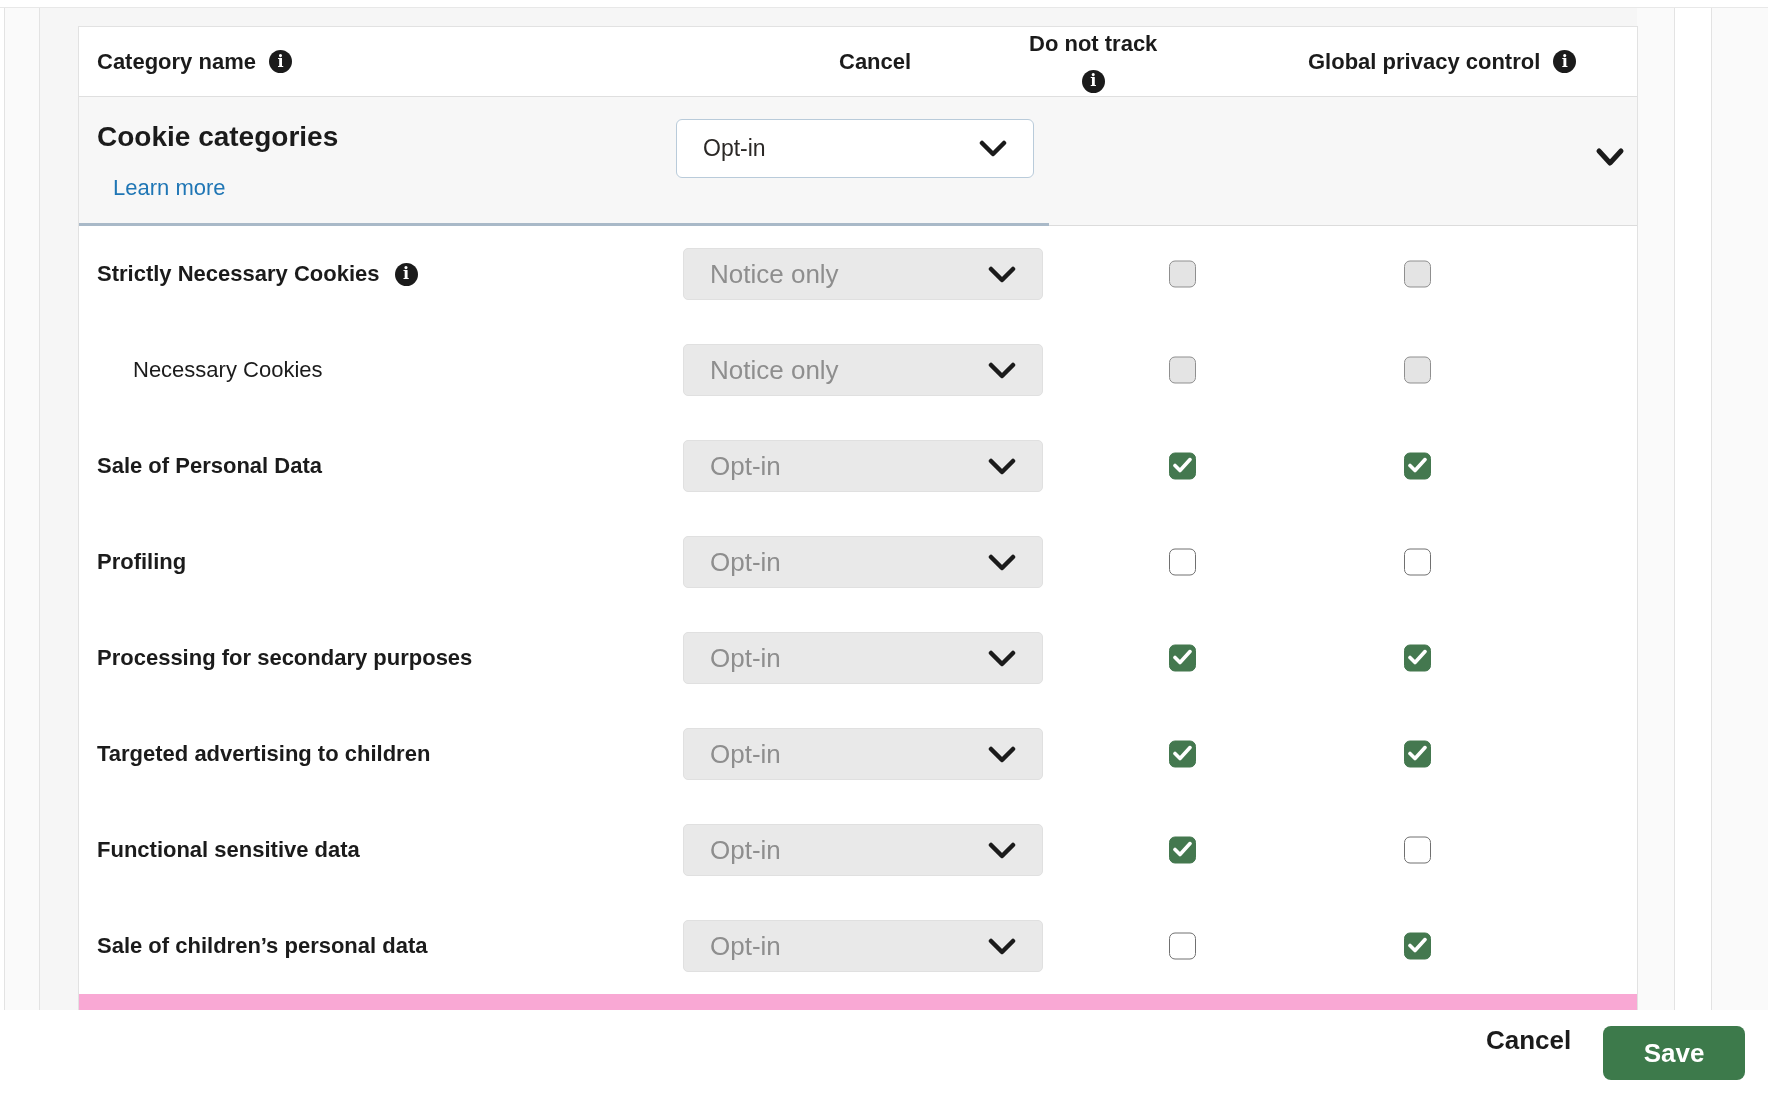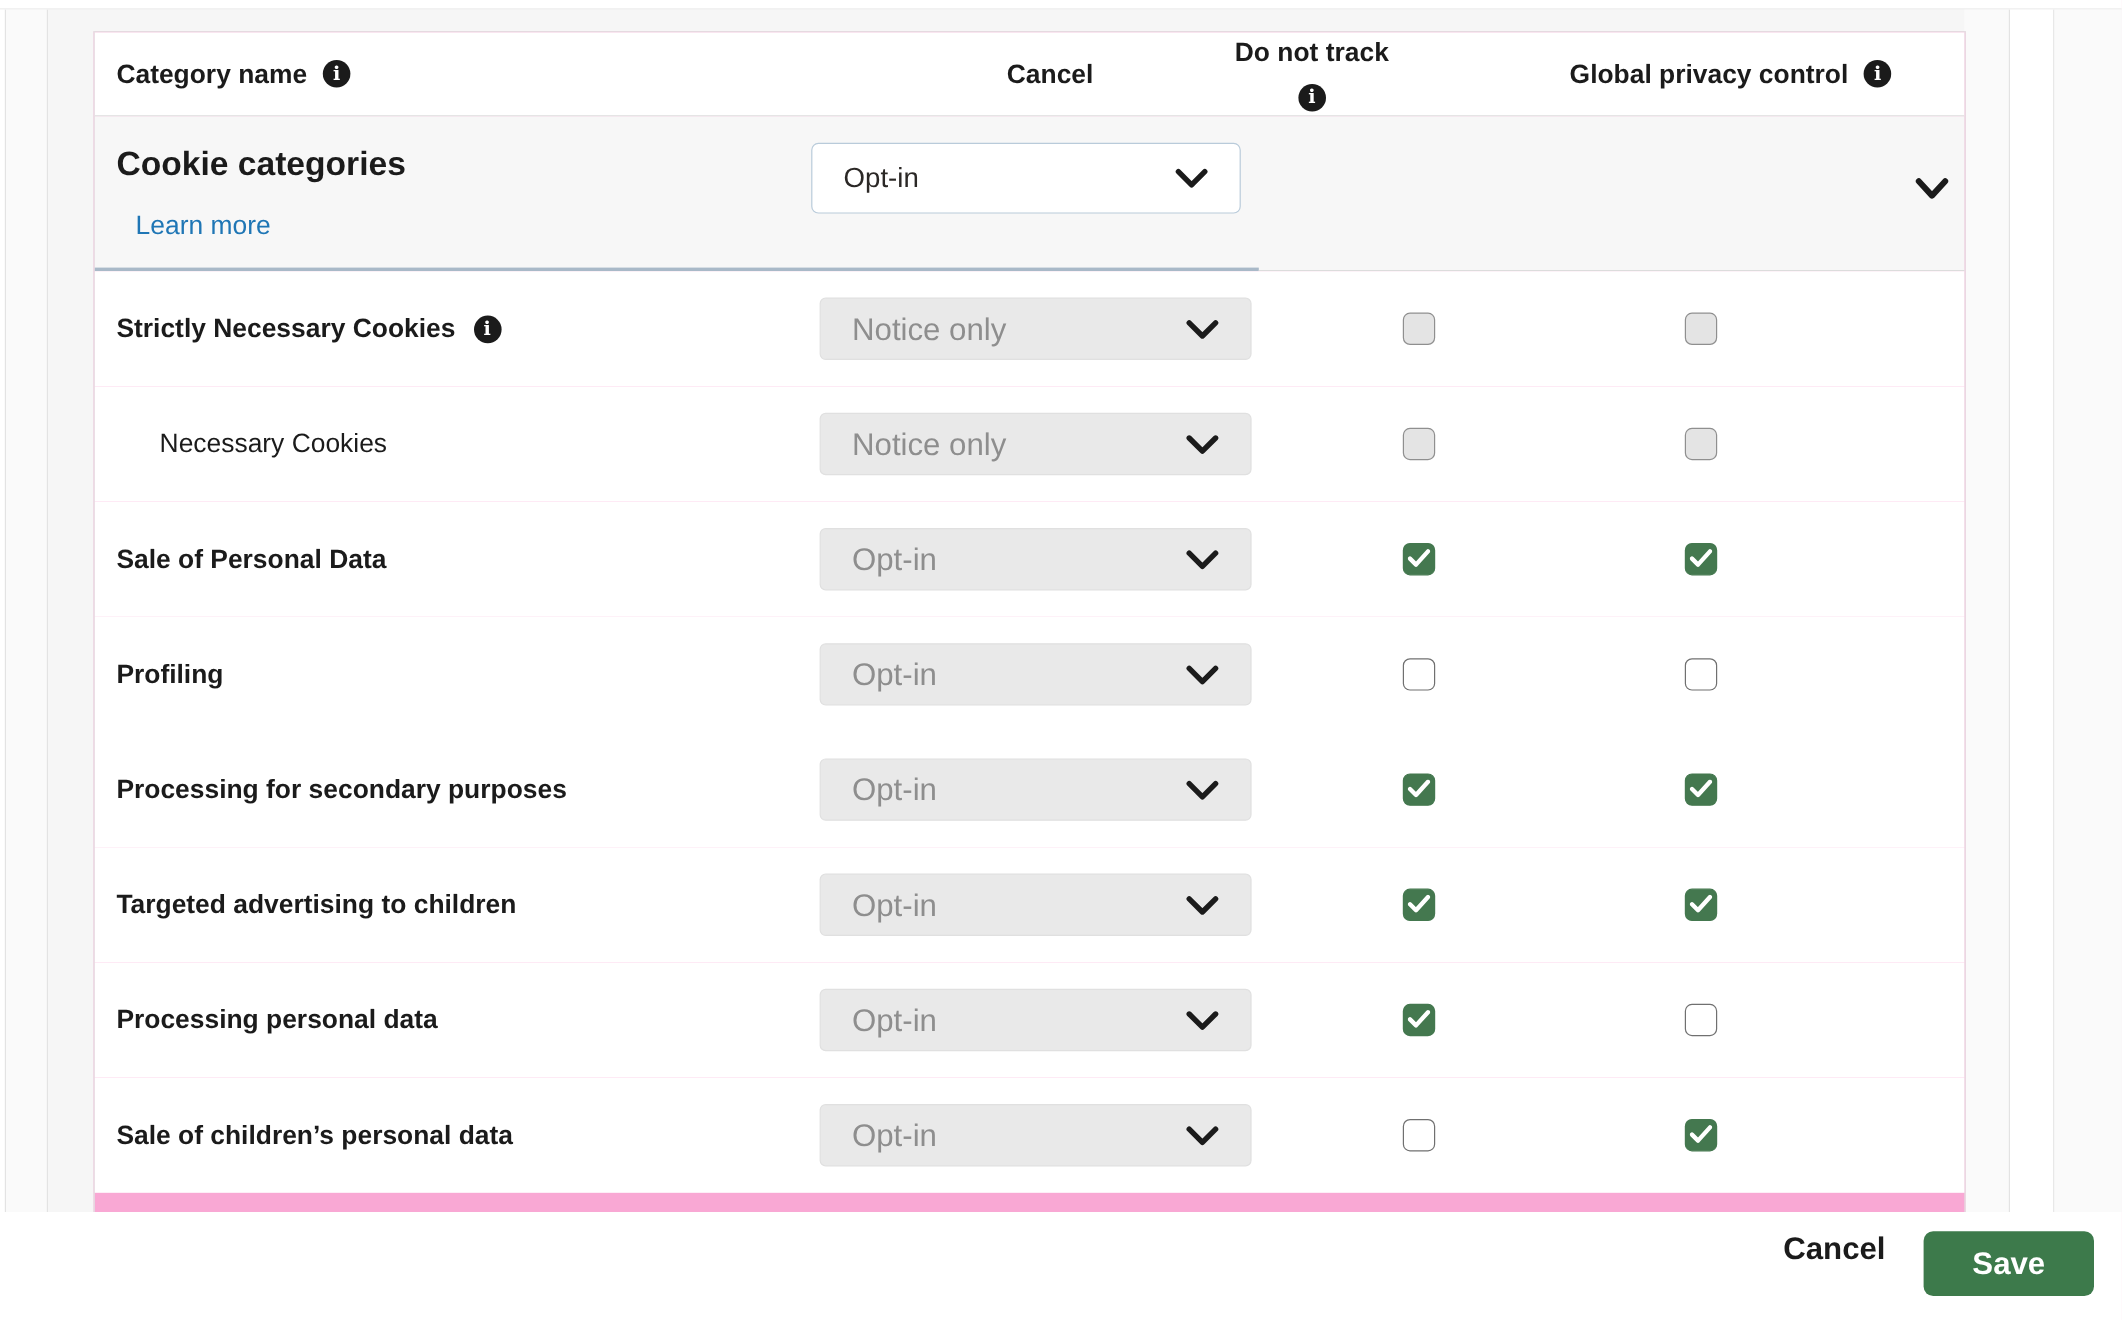--- a/index.html
+++ b/index.html
@@ -242,21 +242,21 @@
     </span>
     <span class="cb cb-gpc checked">
       <svg width="19" height="16" viewBox="0 0 19 16">
         <path d="M2 8 L7 13 L17 2" fill="none" stroke="#ffffff" stroke-width="3.6" stroke-linecap="round" stroke-linejoin="round"></path>
       </svg>
     </span>
   </div>
 
   <div class="row">
     <span class="name">
-      <span>Processing personal data</span>
+      <span>Functional sensitive data</span>
 
     </span>
     <div class="dd">
       <span>Opt-in</span>
       <svg width="28" height="17" viewBox="0 0 28 17">
         <path d="M3 3 L14 14 L25 3" fill="none" stroke="#1b1b1b" stroke-width="4.5" stroke-linecap="round" stroke-linejoin="round"></path>
       </svg>
     </div>
     <span class="cb cb-dnt checked">
       <svg width="19" height="16" viewBox="0 0 19 16">

